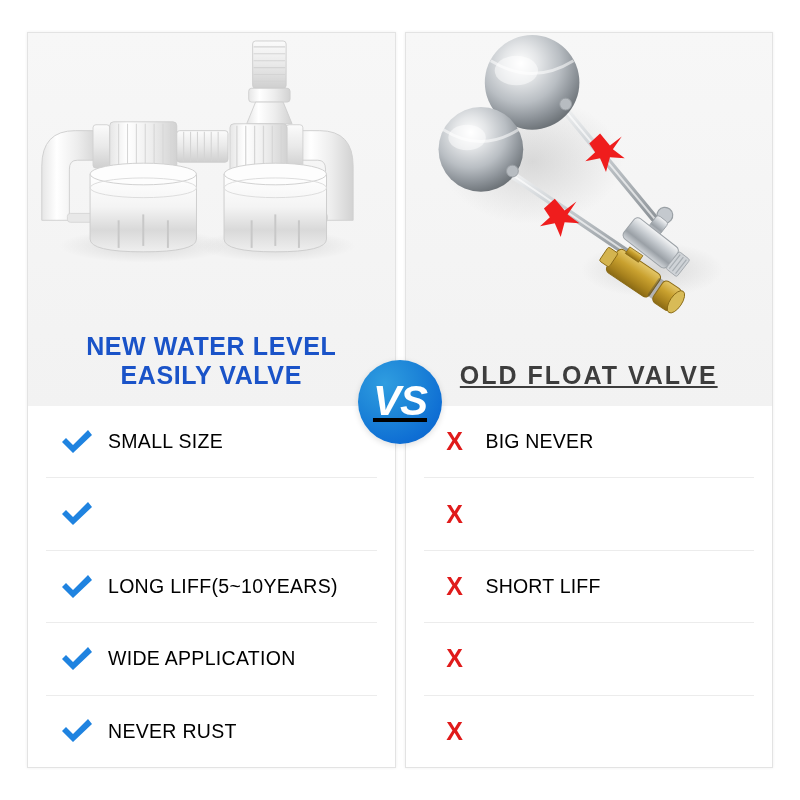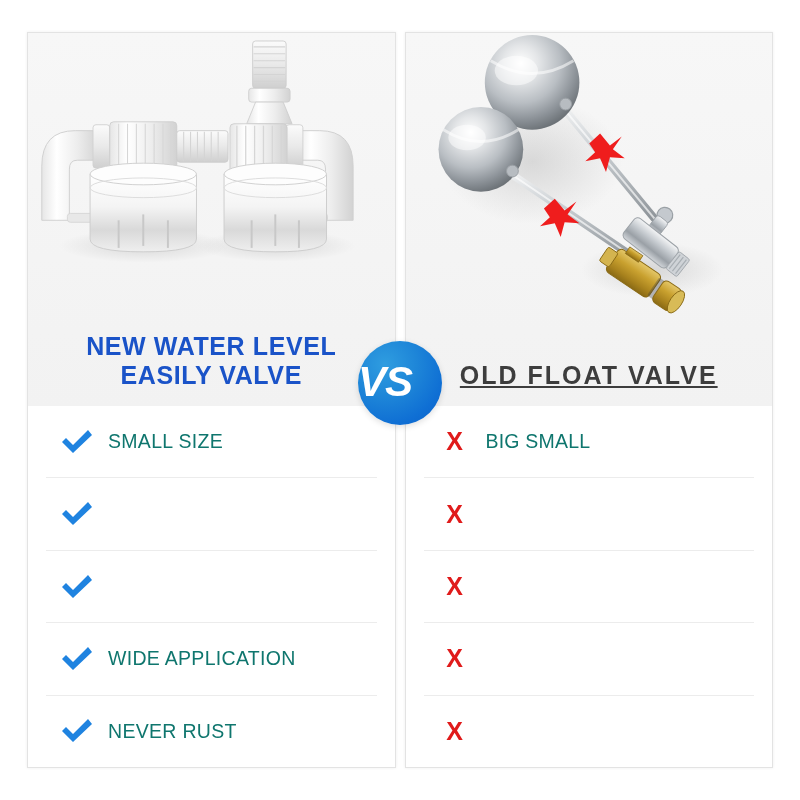--- a/index.html
+++ b/index.html
@@ -109,40 +109,42 @@
   .mark-x {
     font-size: 25px;
     font-weight: bold;
     color: #e01b1b;
     font-family: "Liberation Sans", sans-serif;
     line-height: 1;
   }
 
   .feature-label {
     font-size: 19.5px;
-    color: #0f766e;
+    color: #000000;
     letter-spacing: 0.3px;
     white-space: nowrap;
   }
   .panel-right .feature-label { letter-spacing: 0.2px; }
 
   
   .vs-badge {
     position: absolute;
     left: 50%;
-    top: 341px;
+    top: 360px;
     transform: translateX(-50%);
     width: 84px;
     height: 84px;
     border-radius: 50%;
     background: radial-gradient(circle at 32% 28%, #2f9de0 0%, #1e86d8 38%, #0f6fd4 72%, #0b5fc6 100%);
     display: flex;
     align-items: center;
+    justify-content: center;
     z-index: 40;
     box-shadow: 0 2px 6px rgba(0,0,0,0.13);
+    text-decoration: underline;
   }
   .vs-badge span {
     color: #ffffff;
     font-size: 42px;
     font-weight: bold;
     font-style: italic;
     letter-spacing: -1px;
     line-height: 1;
     transform: translateY(-1px);
   }
@@ -283,20 +285,21 @@
               <path d="M2 13 L6 9 L13 16 L28 1 L32 6 L13 24 Z" fill="#1f83e0"></path>
             </svg>
           </span>
         </div>
         <div class="feature-row">
           <span class="mark">
             <svg width="34" height="26" viewBox="0 0 34 26">
               <path d="M2 13 L6 9 L13 16 L28 1 L32 6 L13 24 Z" fill="#1f83e0"></path>
             </svg>
           </span>
+          <span class="feature-label">LONG LIFF(5~10YEARS)</span>
         </div>
         <div class="feature-row">
           <span class="mark">
             <svg width="34" height="26" viewBox="0 0 34 26">
               <path d="M2 13 L6 9 L13 16 L28 1 L32 6 L13 24 Z" fill="#1f83e0"></path>
             </svg>
           </span>
           <span class="feature-label">WIDE APPLICATION</span>
         </div>
         <div class="feature-row">
@@ -404,31 +407,32 @@
         <div class="panel-title title-old">
           <span class="line">OLD  FLOAT VALVE</span>
         </div>
       </div>
 
       <div class="features">
         <div class="feature-row">
           <span class="mark">
             <span class="mark-x">X</span>
           </span>
-          <span class="feature-label">BIG SMALL</span>
+          <span class="feature-label">BIG NEVER</span>
         </div>
         <div class="feature-row">
           <span class="mark">
             <span class="mark-x">X</span>
           </span>
         </div>
         <div class="feature-row">
           <span class="mark">
             <span class="mark-x">X</span>
           </span>
+          <span class="feature-label">SHORT LIFF</span>
         </div>
         <div class="feature-row">
           <span class="mark">
             <span class="mark-x">X</span>
           </span>
         </div>
         <div class="feature-row">
           <span class="mark">
             <span class="mark-x">X</span>
           </span>

